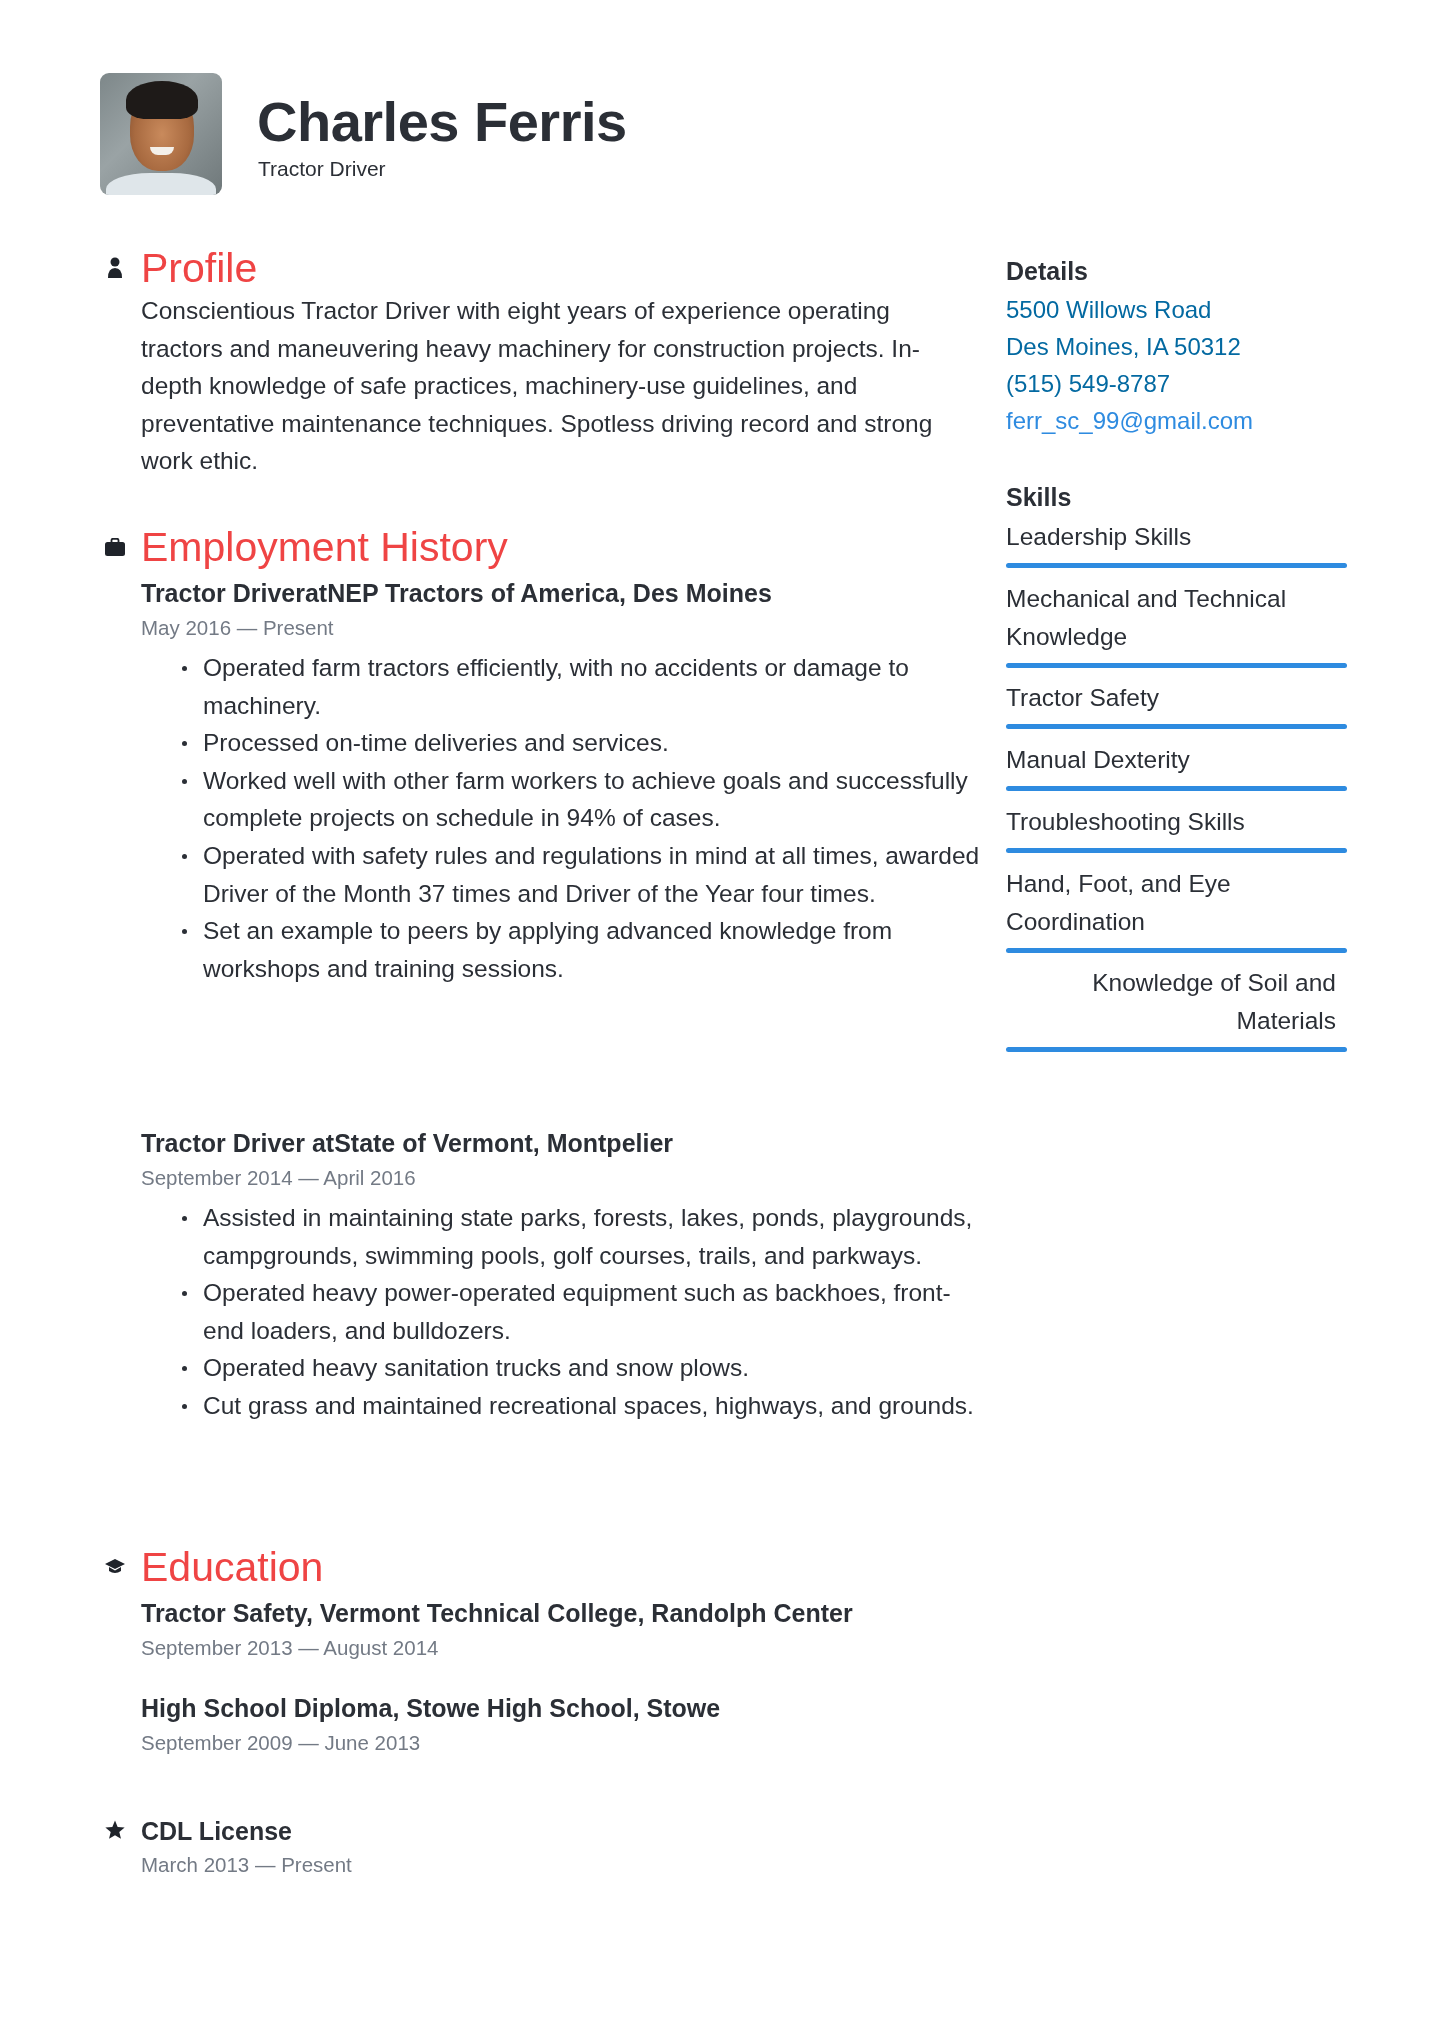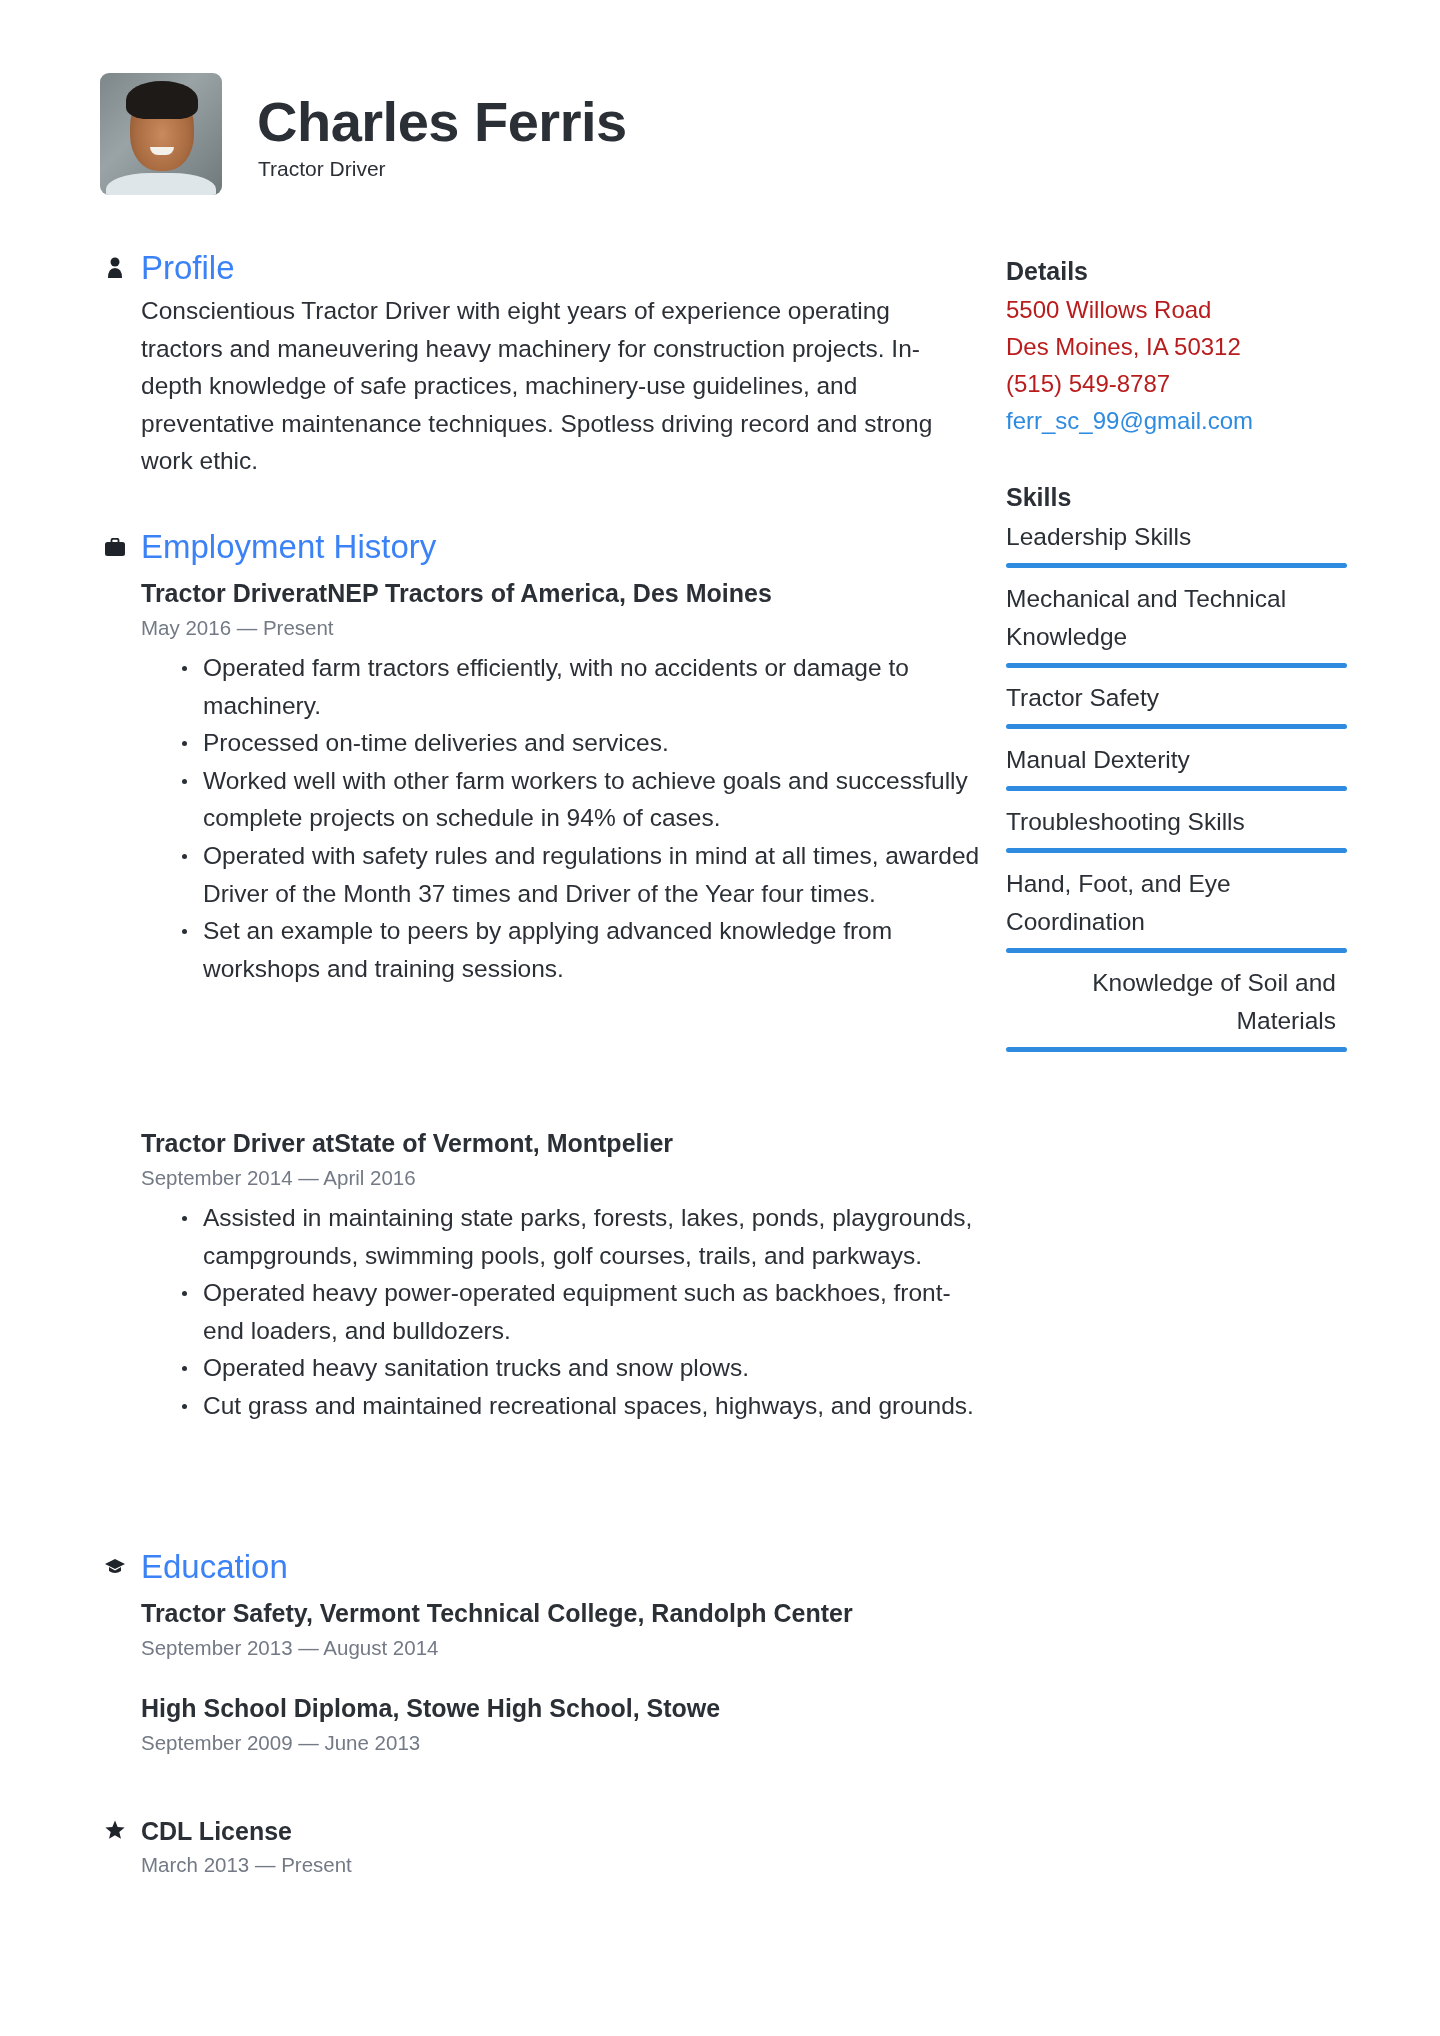--- a/index.html
+++ b/index.html
@@ -50,21 +50,21 @@
   .left { position: absolute; left: 100px; top: 0; width: 860px; }
   .section-head {
     position: absolute; left: 0; display: flex; align-items: center;
     height: 44px;
   }
   .section-head .icon {
     width: 26px; height: 26px; display: flex; align-items: center; justify-content: center;
     margin-left: 2px;
   }
   .section-head .title {
-    position: absolute; left: 41px; font-size: 33px; font-weight: 400; color: #3b82f6;
+    position: absolute; left: 41px; font-size: 41px; font-weight: 400; color: #ef4444;
     white-space: nowrap; line-height: 44px;
   }
   .para {
     position: absolute; left: 41px; width: 830px;
     font-size: 24.5px; line-height: 37.6px; color: #2b2f36;
   }
   .entry-title {
     position: absolute; left: 41px; font-size: 25px; font-weight: 700; color: #2b2f36;
     line-height: 32px; white-space: nowrap;
   }
@@ -82,21 +82,21 @@
     width: 5px; height: 5px; border-radius: 50%; background: #2b2f36;
   }
 
   
   .right { position: absolute; left: 1006px; top: 0; width: 340px; }
   .side-head {
     position: absolute; left: 0; font-size: 25px; font-weight: 700; color: #2b2f36;
     line-height: 32px;
   }
   .side-line {
-    position: absolute; left: 0; font-size: 24px; color: #b91c1c; line-height: 32px;
+    position: absolute; left: 0; font-size: 24px; color: #0369a1; line-height: 32px;
     white-space: nowrap;
   }
   .side-line.link { color: #2e8be0; }
   .skill { position: absolute; left: 0; width: 340px; }
   .skill .label {
     font-size: 24.5px; line-height: 37.6px; color: #2b2f36; width: 330px;
   }
   .skill .bar {
     position: absolute; left: 0; width: 341px; height: 5px; border-radius: 3px;
     background: #2e8be0;

